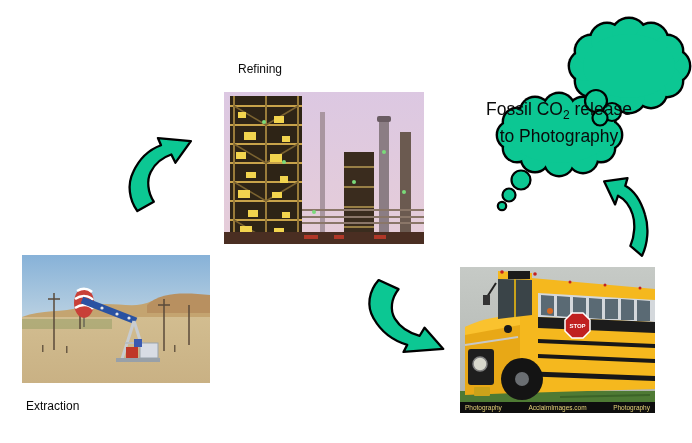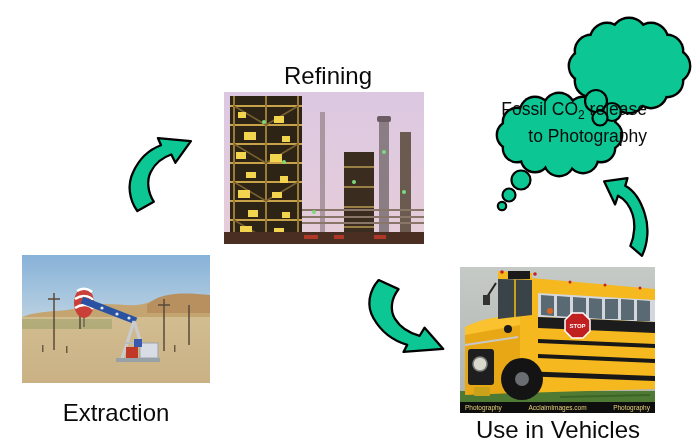--- a/index.html
+++ b/index.html
@@ -8,33 +8,33 @@
     --outline:#000000;
     --label-text:#0a0a0a;
   }
   html,body{margin:0;padding:0;background:var(--background);}
   #canvas{
     position:relative;width:692px;height:443px;overflow:hidden;
     background:var(--background);
     font-family:"Liberation Sans",sans-serif;
   }
   .label{
-    position:absolute;color:var(--label-text);font-size:24px;
-    text-align:center;white-space:nowrap;
+    position:absolute;color:var(--label-text);font-size:12px;
+    white-space:nowrap;
   }
   .photo{position:absolute;overflow:hidden;}
   .photo svg{display:block;}
   #shapes-layer{position:absolute;left:0;top:0;z-index:5;}
   .cloud-black{fill:var(--outline);stroke:none;}
   .cloud-green{fill:var(--shape-green);stroke:none;}
   .puff-outlined{fill:var(--shape-green);stroke:var(--outline);stroke-width:2.2;}
   .arrow-shape{fill:var(--shape-green);stroke:var(--outline);stroke-width:2.3;stroke-linejoin:round;}
   #cloud-text{
-    position:absolute;left:425px;top:99px;width:222px;z-index:6;
-    color:var(--label-text);font-size:17.5px;line-height:21px;text-align:right;
+    position:absolute;left:448px;top:99px;width:222px;z-index:6;
+    color:var(--label-text);font-size:17.5px;line-height:21px;text-align:center;
   }
   #cloud-text .subscript{font-size:12px;vertical-align:-4px;}
   #bus-watermark{
     position:absolute;left:0;right:0;bottom:0;height:11px;z-index:3;
     background:#0e0e0e;color:#e6d27a;font-size:6.5px;line-height:11px;
     display:flex;justify-content:space-between;padding:0 5px;box-sizing:border-box;
     font-family:"Liberation Sans",sans-serif;
   }
 </style>
 </head>
@@ -250,21 +250,20 @@
         </g>
       </g>
     </svg>
     <div id="bus-watermark">
       <span>Photography</span>
       <span>AcclaimImages.com</span>
       <span>Photography</span>
     </div>
   </div>
 
-  <div class="label" style="left:462px;top:416px;width:192px;">Use in Vehicles</div>
 
   <svg id="shapes-layer" width="692" height="443" viewBox="0 0 692 443">
 
     <g>
       <g class="cloud-black">
         <circle cx="673" cy="66" r="18.4"></circle>
           <circle cx="667" cy="81" r="17.4"></circle>
           <circle cx="651" cy="92" r="17.4"></circle>
         <circle cx="629" cy="96" r="18.4"></circle>
           <circle cx="607" cy="92" r="17.4"></circle>

